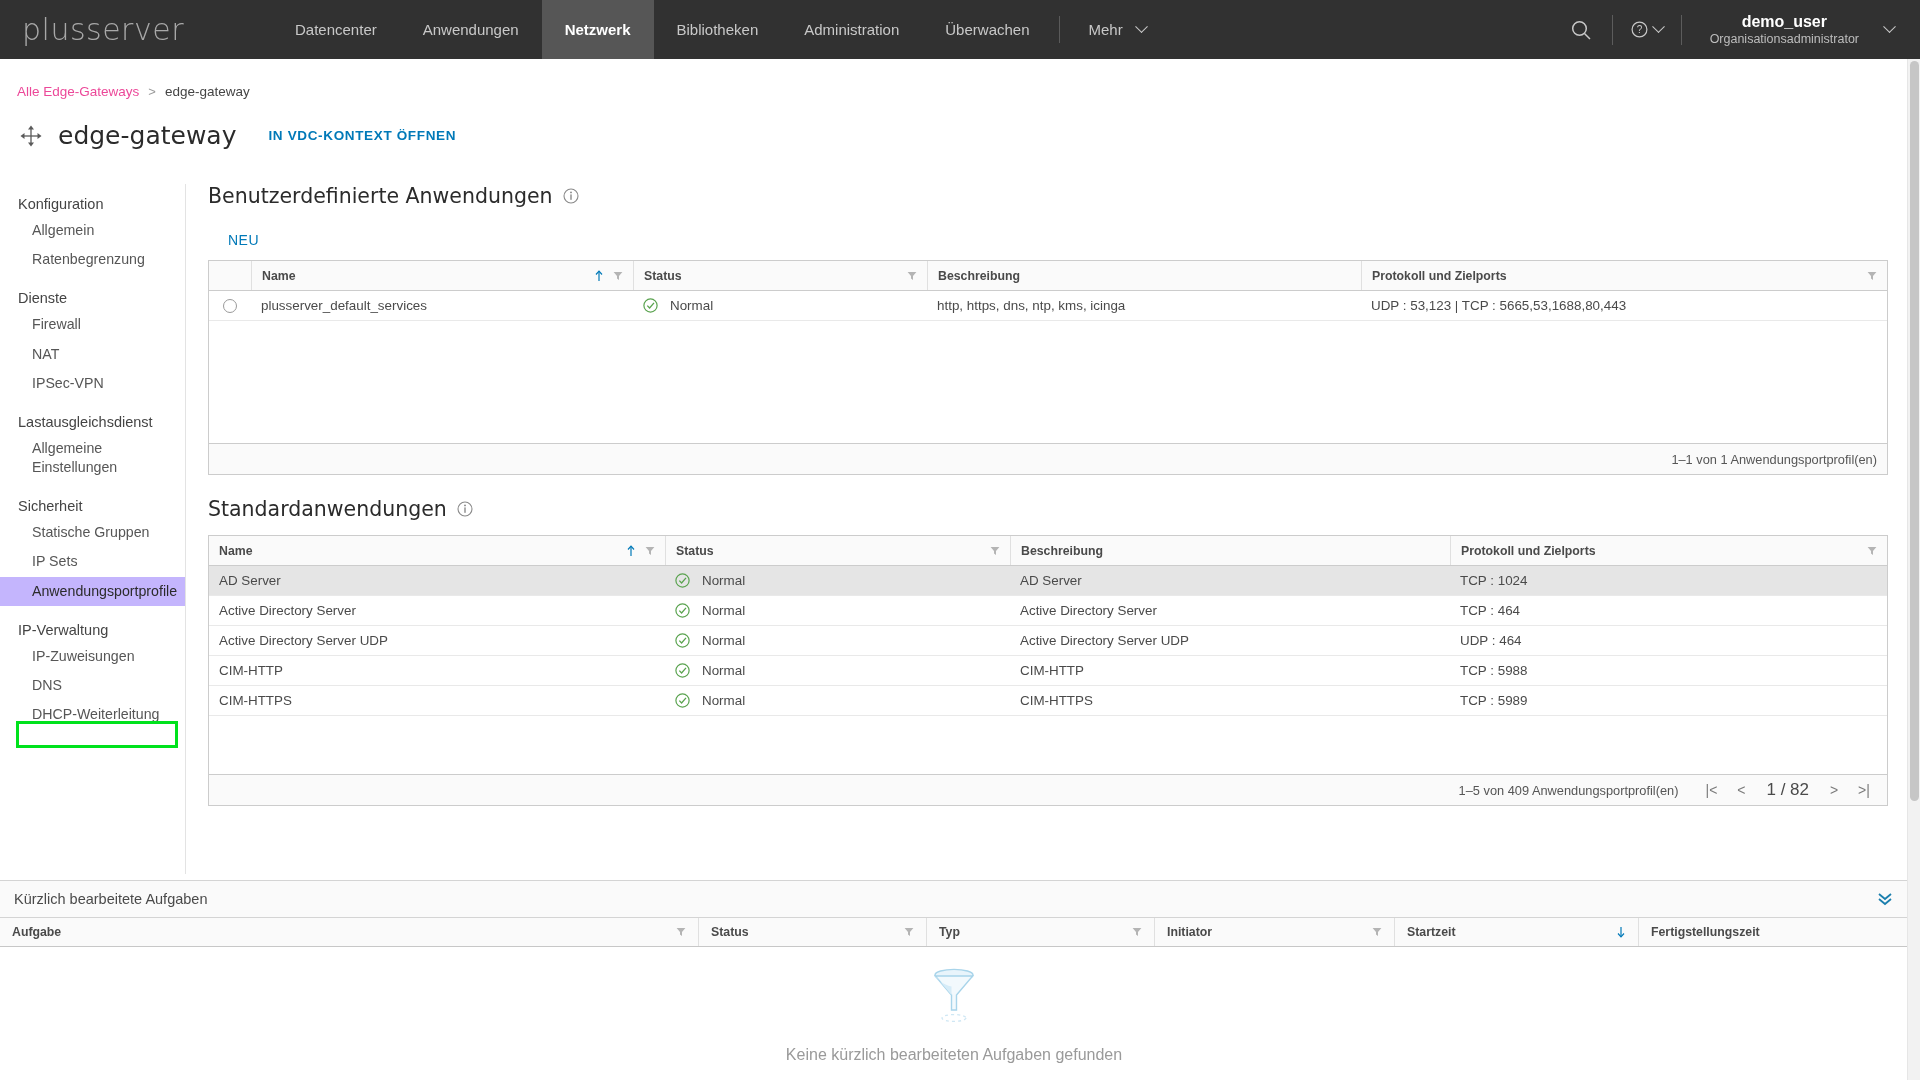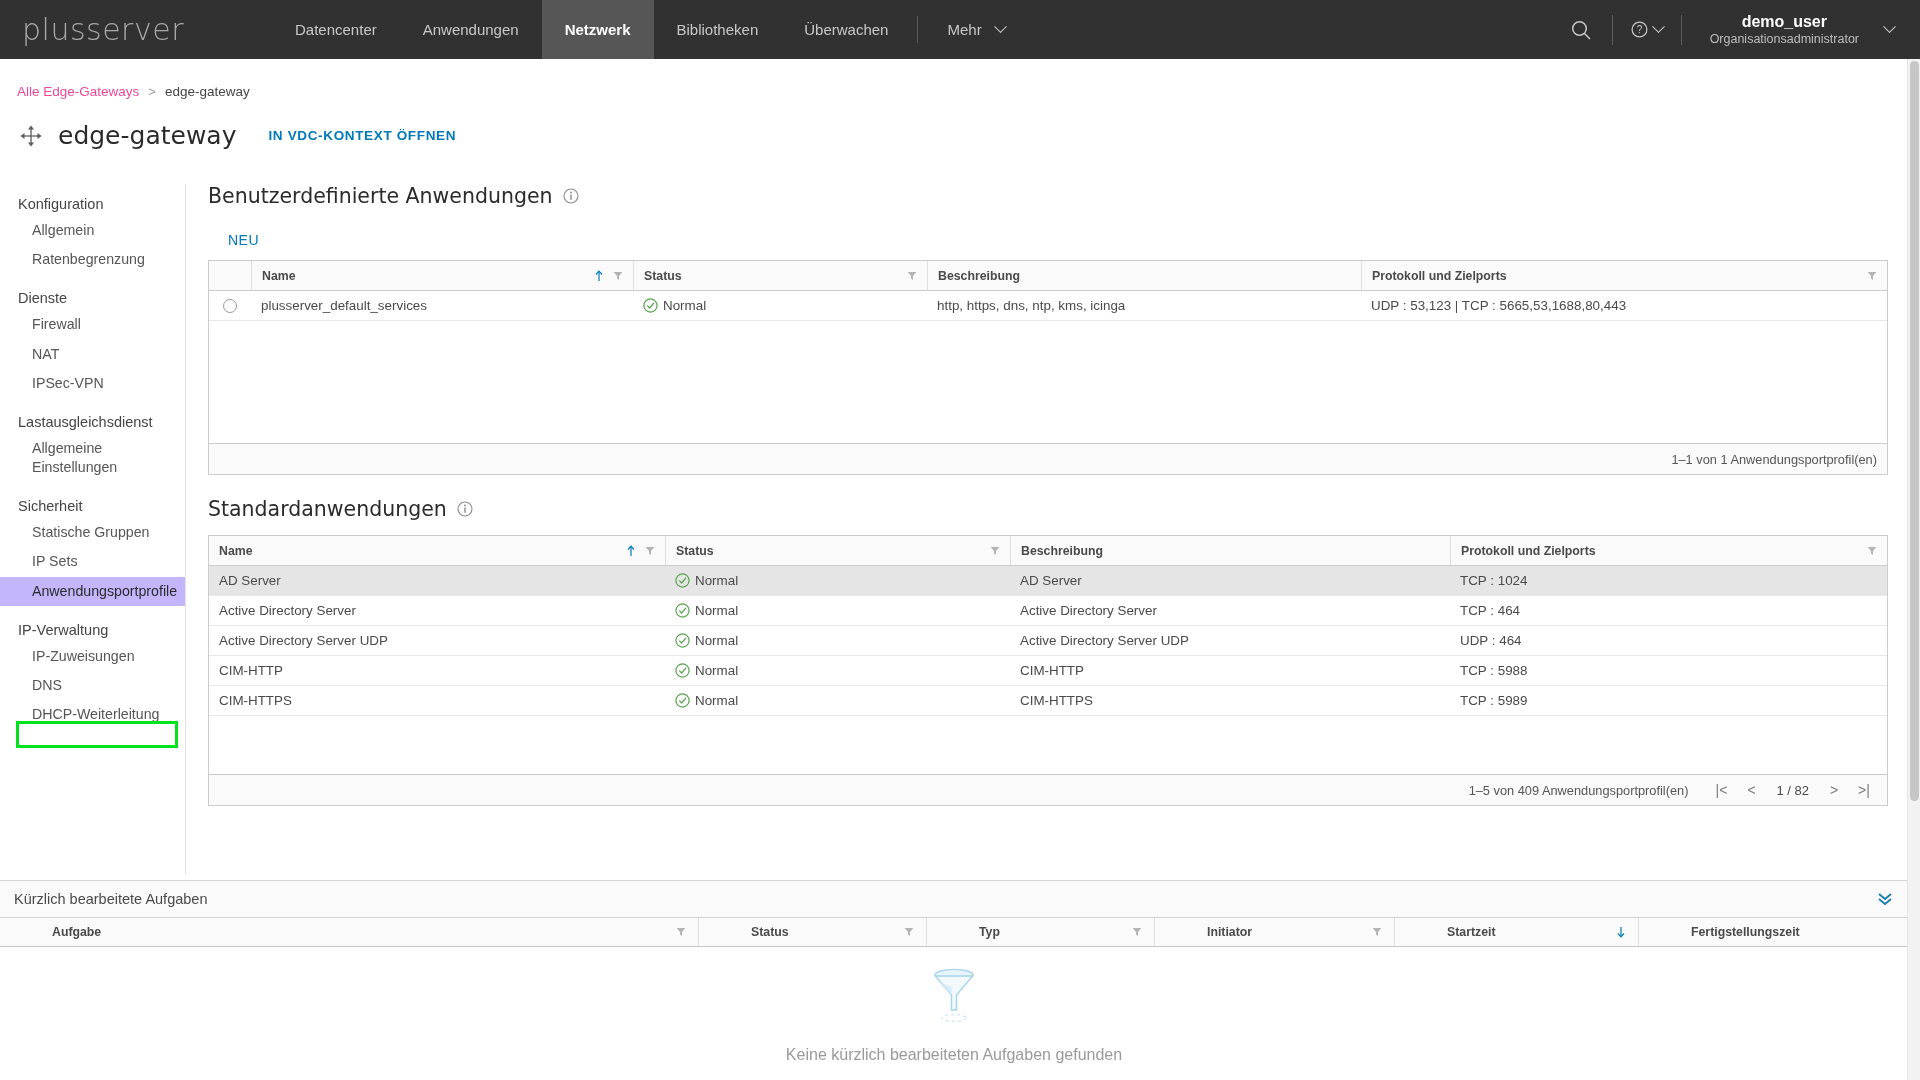--- a/index.html
+++ b/index.html
@@ -215,40 +215,40 @@
     color: #4a4a4a;
   }
   .dg-row.sel { background: #e5e5e5; }
   .dg-c { display: flex; align-items: center; padding: 0 10px; overflow: hidden; white-space: nowrap; }
   .dg-c.radio-cell { justify-content: center; padding: 0; }
   .radio {
     width: 14px; height: 14px; border-radius: 50%;
     border: 1px solid #9a9a9a; background: #fff;
     cursor: pointer;
   }
-  .status-cell { display: flex; align-items: center; gap: 5px; }
+  .status-cell { display: flex; align-items: center; gap: 12px; }
   .check-icon { width: 15px; height: 15px; }
   .dg-body-pad { background: #fff; }
   .dg-foot {
     display: flex; align-items: center; justify-content: flex-end;
     height: 31px;
     border-top: 1px solid #cccccc;
     background: #fafafa;
     font-size: 12.8px;
     color: #565656;
     padding-right: 10px;
     gap: 6px;
   }
   .pager { display: flex; align-items: center; gap: 4px; margin-left: 14px; }
   .pg-btn {
     width: 26px; height: 22px;
     display: flex; align-items: center; justify-content: center;
     color: #7a7a7a; font-size: 14px; cursor: pointer;
   }
-  .pg-num { font-size: 13px; color: #4a4a4a; padding: 0 8px; }
+  .pg-num { font-size: 17px; color: #4a4a4a; padding: 0 8px; }
 
   
   .t1 .c0 { width: 42px; flex: 0 0 42px; }
   .t1 .c1 { width: 382px; flex: 0 0 382px; }
   .t1 .c2 { width: 294px; flex: 0 0 294px; }
   .t1 .c3 { width: 434px; flex: 0 0 434px; }
   .t1 .c4 { flex: 1; }
   
   .t2 .c1 { width: 456px; flex: 0 0 456px; }
   .t2 .c2 { width: 345px; flex: 0 0 345px; }
@@ -279,21 +279,21 @@
     border-top: 1px solid #d4d4d4;
     border-bottom: 1px solid #c7c7c7;
   }
   .tk-h {
     display: flex; align-items: center;
     font-size: 12.3px; font-weight: bold; color: #4a4a4a;
     padding: 0 12px;
     border-left: 1px solid #e0e0e0;
   }
   .tk-h:first-child { border-left: none; }
-  .tk-h .lbl { flex: 1; margin-left: 40px; }
+  .tk-h .lbl { flex: 1; }
   .tkc0 { width: 698px; flex: 0 0 698px; }
   .tkc1 { width: 228px; flex: 0 0 228px; }
   .tkc2 { width: 228px; flex: 0 0 228px; }
   .tkc3 { width: 240px; flex: 0 0 240px; }
   .tkc4 { width: 244px; flex: 0 0 244px; }
   .tkc5 { flex: 1; }
   .empty-state {
     height: 132px;
     display: flex; flex-direction: column;
     align-items: center; justify-content: center;
@@ -320,20 +320,21 @@
 </head>
 <body>
 
 <div class="topbar">
   <div class="logo">plusserver</div>
   <div class="nav">
     <div class="nav-item">Datencenter</div>
     <div class="nav-item">Anwendungen</div>
     <div class="nav-item active">Netzwerk</div>
     <div class="nav-item">Bibliotheken</div>
+    <div class="nav-item">Administration</div>
     <div class="nav-item">Überwachen</div>
     <div class="nav-sep"></div>
     <div class="nav-item more">
       <span>Mehr</span>
       <span class="chev-down"></span>
     </div>
   </div>
 
   <div class="top-right">
     <div class="icon-btn">

